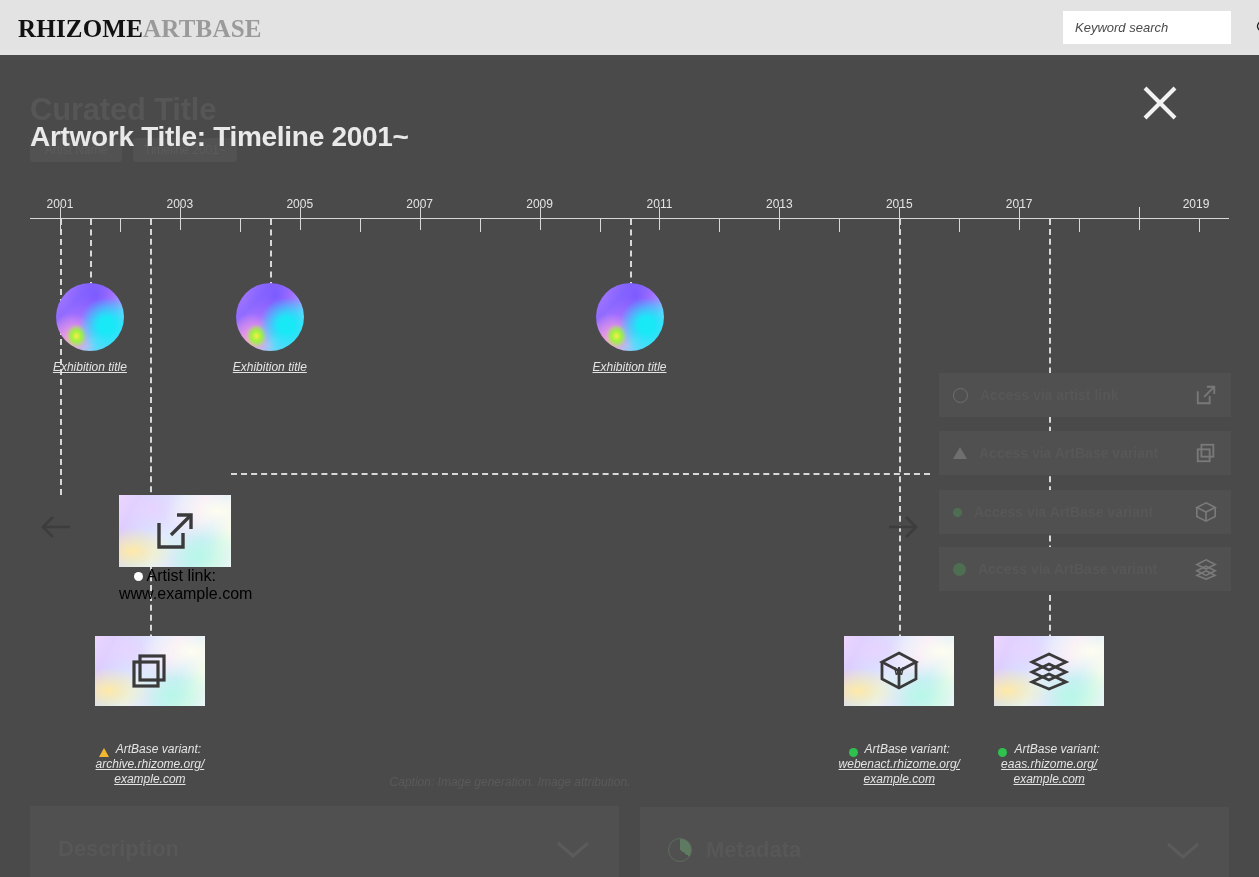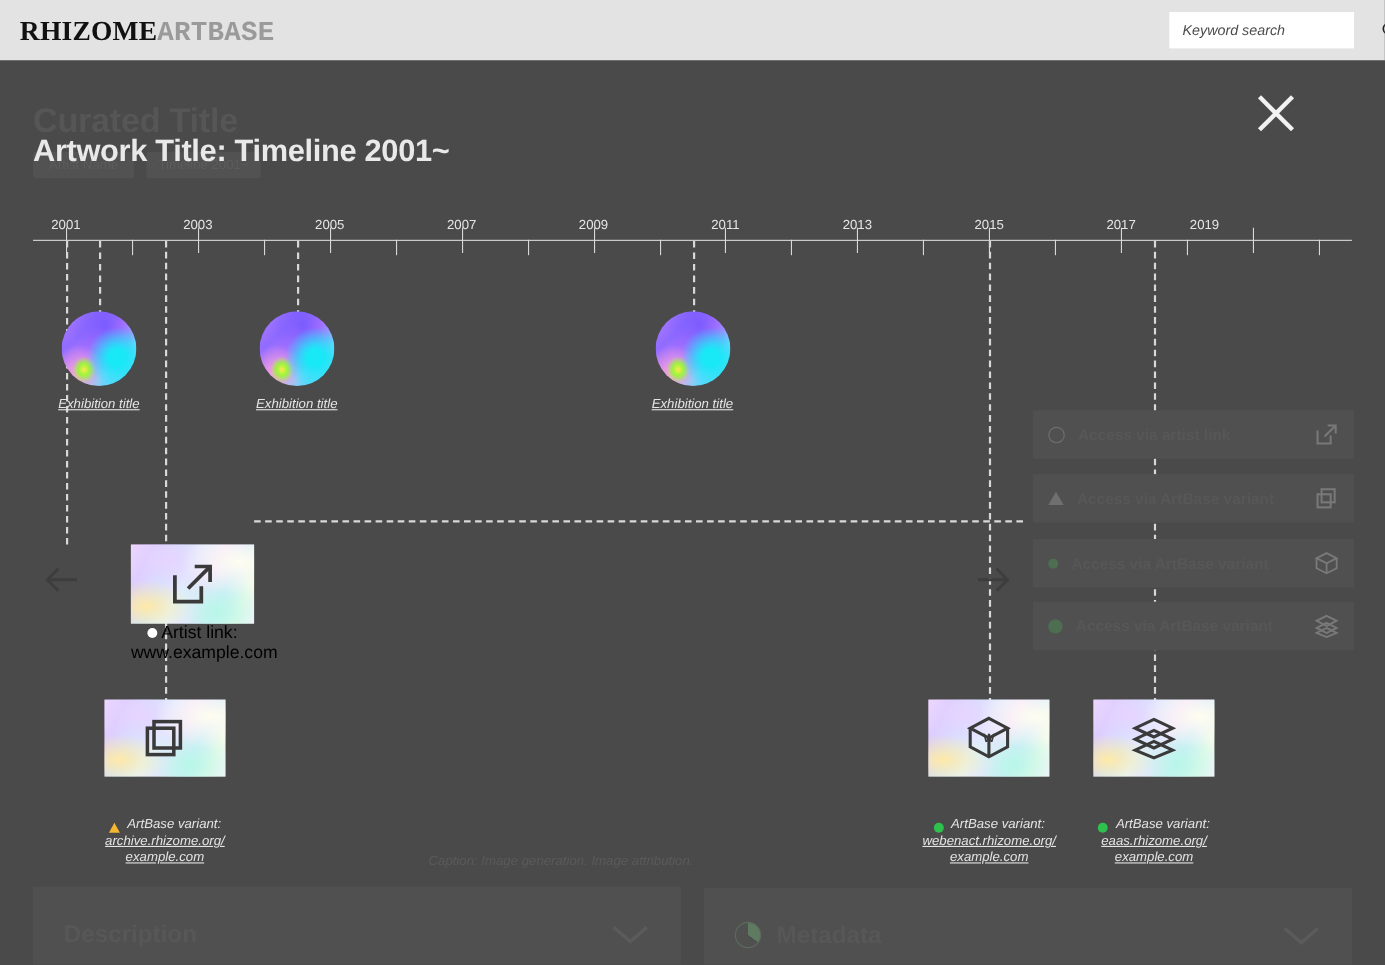--- a/index.html
+++ b/index.html
@@ -11,21 +11,21 @@
   }
 
   
   #topbar{
     position:absolute;left:0;top:0;width:1259px;height:55px;
     background:#e3e3e3;
     display:flex;align-items:center;
   }
   #logo{position:absolute;left:18px;top:15px;display:flex;align-items:baseline;}
   #logo .rz{font-family:"Liberation Serif", serif;font-weight:bold;font-size:25px;color:#111;letter-spacing:.2px;}
-  #logo .ab{font-family:Liberation Mono, monospace;font-weight:bold;font-size:25px;color:#9a9a9a;letter-spacing:.2px;}
+  #logo .ab{font-family:Liberation Serif, serif;font-weight:bold;font-size:25px;color:#9a9a9a;letter-spacing:.2px;}
   #nav{position:absolute;left:383px;top:0;height:55px;display:flex;align-items:center;gap:32px;}
   #nav .navitem{font-size:15px;font-weight:bold;color:#6b6b6b;cursor:pointer;white-space:nowrap;}
   #searchbox{
     position:absolute;right:28px;top:11px;width:168px;height:33px;background:#fff;
     display:flex;align-items:center;padding:0 8px 0 10px;box-sizing:border-box;
   }
   #searchbox input{
     border:0;outline:0;flex:1;height:100%;font-size:13px;font-style:italic;
     color:#3b3b3b;font-family:"Liberation Sans", sans-serif;background:transparent;
   }
@@ -179,21 +179,21 @@
   <div id="yearlabels">
       <div class="yearlabel" style="left: 59.975px;">2001</div>
       <div class="yearlabel" style="left: 179.875px;">2003</div>
       <div class="yearlabel" style="left: 299.775px;">2005</div>
       <div class="yearlabel" style="left: 419.675px;">2007</div>
       <div class="yearlabel" style="left: 539.575px;">2009</div>
       <div class="yearlabel" style="left: 659.475px;">2011</div>
       <div class="yearlabel" style="left: 779.375px;">2013</div>
       <div class="yearlabel" style="left: 899.275px;">2015</div>
       <div class="yearlabel" style="left: 1019.17px;">2017</div>
-      <div class="yearlabel" style="left: 1095px;">2019</div>
+      <div class="yearlabel" style="left: 1196px;">2019</div>
     </div>
   <div id="vlines">
       <div class="vline" style="left: 59.975px; top: 164px; height: 276px;"></div>
       <div class="vline" style="left: 89.95px; top: 164px; height: 90px;"></div>
       <div class="vline" style="left: 149.9px; top: 164px; height: 471px;"></div>
       <div class="vline" style="left: 269.8px; top: 164px; height: 90px;"></div>
       <div class="vline" style="left: 629.5px; top: 164px; height: 90px;"></div>
       <div class="vline" style="left: 899.275px; top: 164px; height: 471px;"></div>
       <div class="vline" style="left: 1049.15px; top: 164px; height: 471px;"></div>
     </div>

